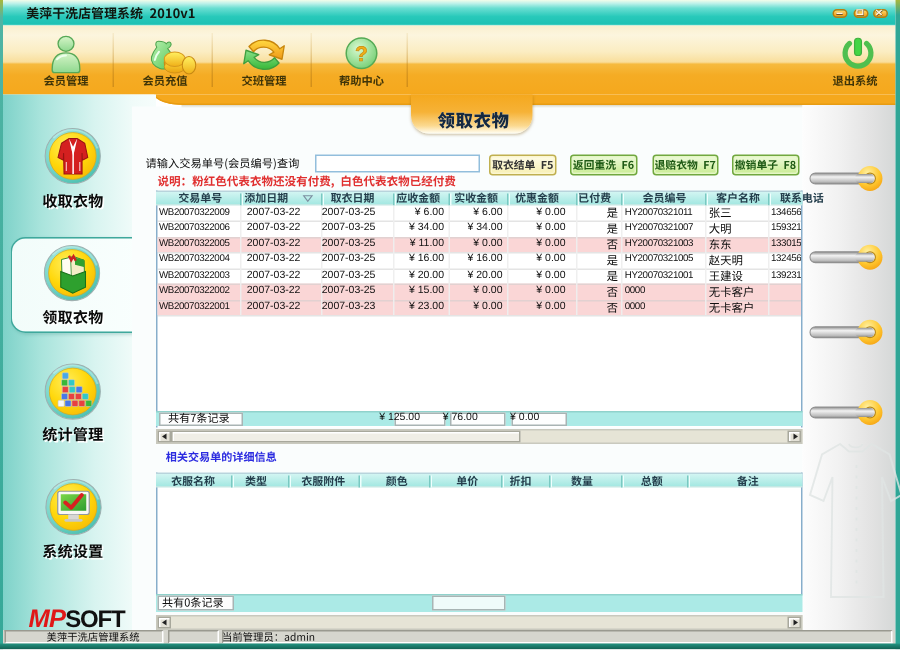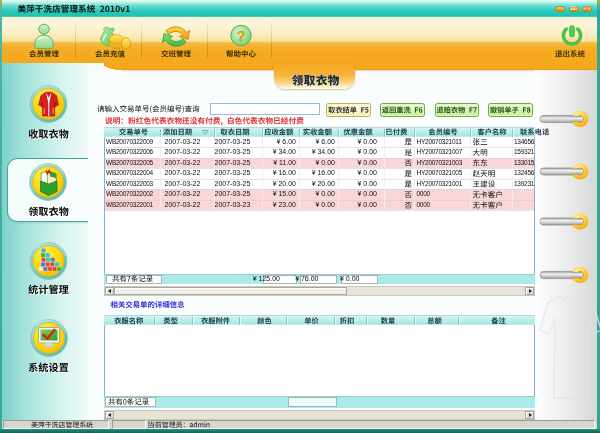--- a/index.html
+++ b/index.html
@@ -146,20 +146,21 @@
   <div class="tri" style="left:528.5px; top:412.5px; border-top:2px solid transparent; border-bottom:2px solid transparent; border-left:3px solid #222;"></div>
 
   <div class="abs" id="status">
     <div class="scell" style="left:1px; width:106px;"></div>
     <div class="scell" style="left:110px; width:34px;"></div>
     <div class="scell" style="left:146px; width:447px;"></div>
   </div>
   <div class="abs" id="brd-l"></div>
     <div class="abs" id="brd-r"></div>
     <div class="abs" id="brd-b"></div>
+  <div id="logo"><b>MP</b><span style="font-style:normal;letter-spacing:-0.8px">SOFT</span></div>
   <div class="t" style="left:106px;top:136.6px; font-size:6.5px; color:#101010;letter-spacing:-0.25px;">WB20070322009</div>
   <div class="t" style="left:164.5px;top:136.6px; font-size:7.0px; color:#101010;">2007-03-22</div>
   <div class="t" style="left:214.5px;top:136.6px; font-size:7.0px; color:#101010;">2007-03-25</div>
   <div class="t" style="right:304px;top:136.6px; font-size:7.0px; color:#101010;">¥ 6.00</div>
   <div class="t" style="right:265px;top:136.6px; font-size:7.0px; color:#101010;">¥ 6.00</div>
   <div class="t" style="right:223px;top:136.6px; font-size:7.0px; color:#101010;">¥ 0.00</div>
   <div class="t" style="left:416.5px;top:136.6px; font-size:6.5px; color:#101010;letter-spacing:-0.25px;">HY20070321011</div>
   <div class="t" style="left:514px;top:136.6px;width:20px;overflow:hidden;font-size:6.5px;letter-spacing:-0.25px;">1346567</div>
   <div class="t" style="left:106px;top:147.1px; font-size:6.5px; color:#101010;letter-spacing:-0.25px;">WB20070322006</div>
   <div class="t" style="left:164.5px;top:147.1px; font-size:7.0px; color:#101010;">2007-03-22</div>

